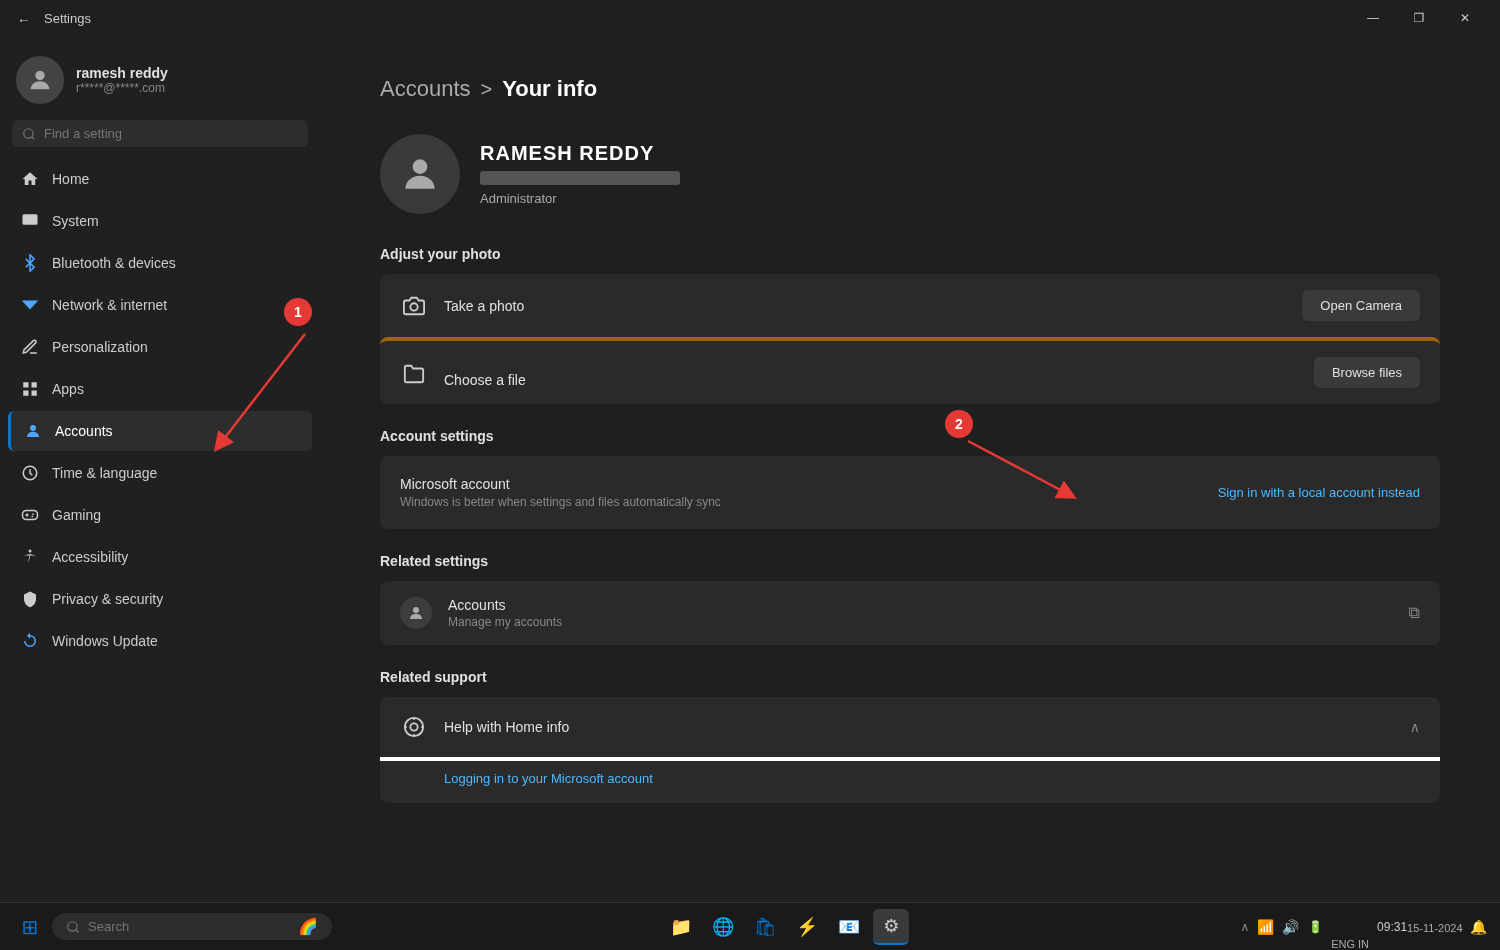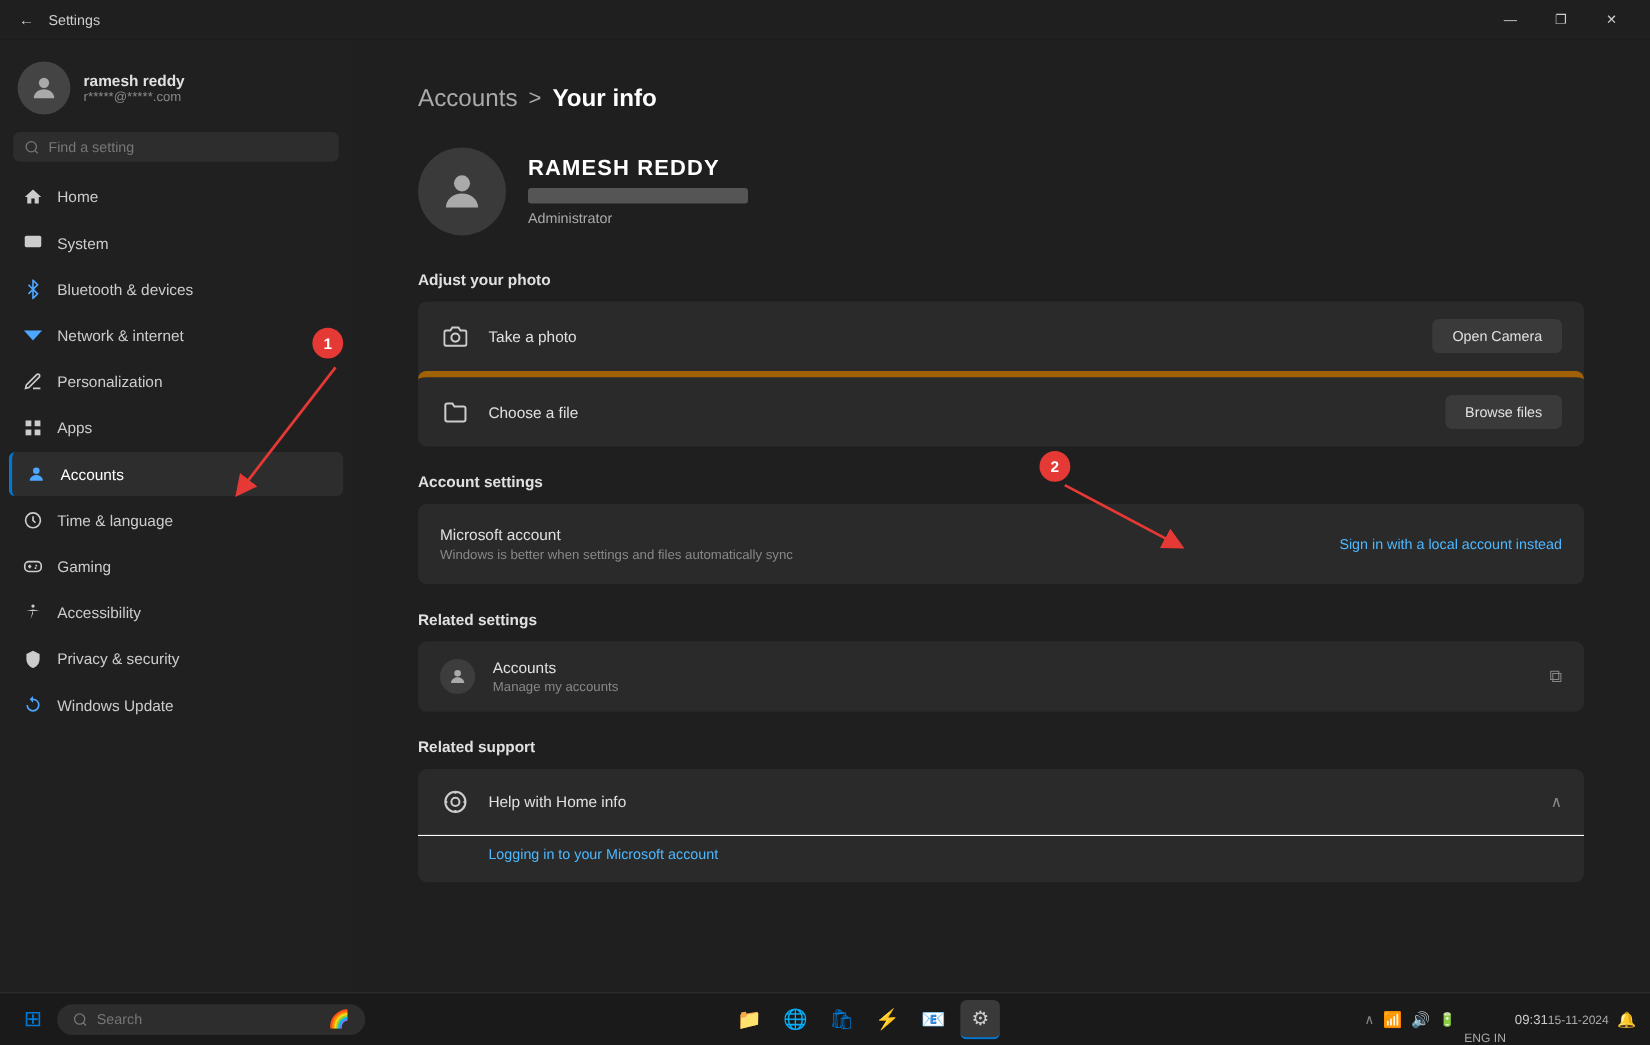--- a/index.html
+++ b/index.html
@@ -174,21 +174,22 @@
       margin-bottom: 8px;
     }
     .card-row {
       display: flex;
       align-items: center;
       padding: 16px 20px;
       gap: 16px;
       border-radius: 8px;
     }
     .card-row + .card-row {
-      border-top: 6px solid #a16207;
+      border-top: 4px solid #a16207;
+      align-items: flex-end;
     }
     .card-icon {
       width: 28px; height: 28px;
       display: flex; align-items: center; justify-content: center;
       color: #ccc; font-size: 18px;
       flex-shrink: 0;
     }
     .card-label {
       flex: 1;
       font-size: 14px;
@@ -256,21 +257,21 @@
     }
     .support-icon {
       width: 28px; height: 28px;
       display: flex; align-items: center; justify-content: center;
       font-size: 18px; color: #aaa;
     }
     .support-label { flex: 1; font-size: 14px; color: #e0e0e0; }
     .support-chevron { color: #888; font-size: 14px; }
     .support-inner {
       padding: 8px 20px 16px 64px;
-      border-top: 1px solid #ffffff;
+      border-top: 4px solid #ffffff;
     }
     .support-link { font-size: 13px; color: #4db8ff; cursor: pointer; }
 
     
     .taskbar {
       height: 48px;
       background: #1a1a1a;
       display: flex;
       align-items: center;
       padding: 0 12px;

